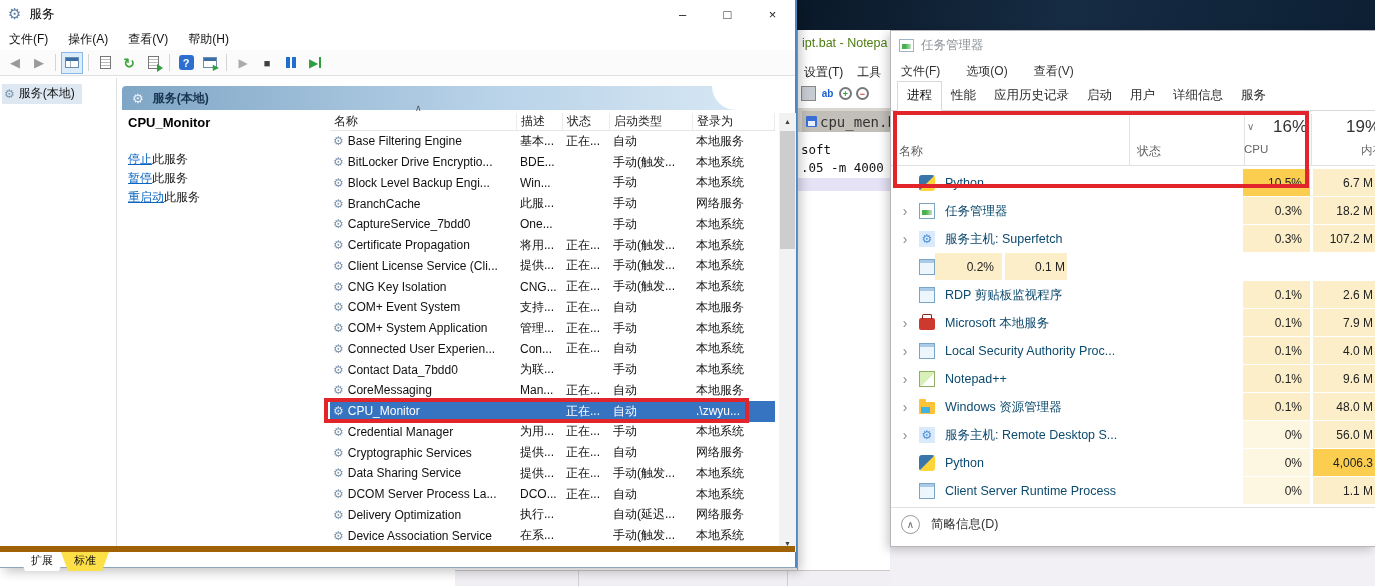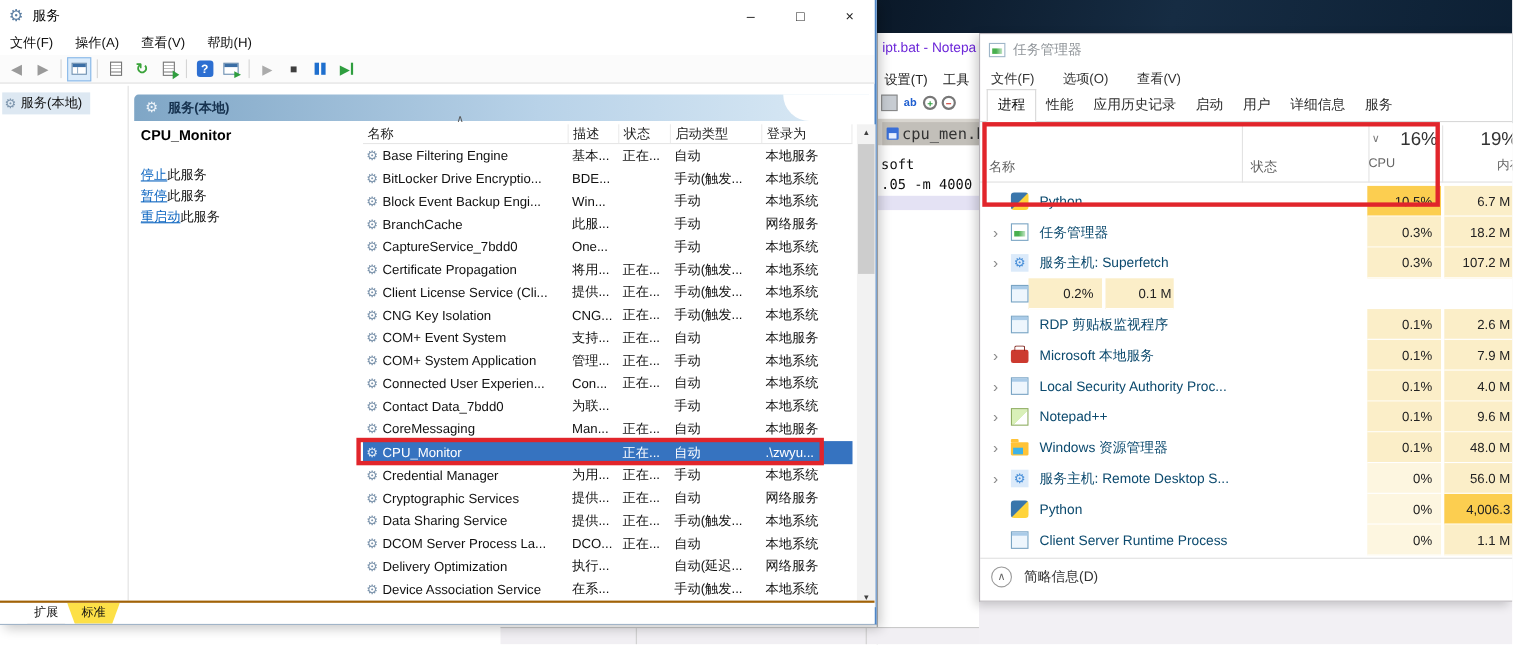--- a/index.html
+++ b/index.html
@@ -8,21 +8,21 @@
   #canvas{position:relative;width:1375px;height:586px;background:#fff;overflow:hidden}
   .abs{position:absolute}
 
   
   #desktop-dark{left:797px;top:0;width:578px;height:112px;
     background:linear-gradient(105deg,#0a1828 0%,#162c43 45%,#0c1f33 100%)}
   #below-tm{left:890px;top:547px;width:485px;height:39px;background:#f2f0f4}
 
   
   #np-win{left:797px;top:30px;width:93px;height:556px;background:#fff;border-left:1px solid #a5a5a5;overflow:hidden}
-  .np-title{position:absolute;top:6px;left:4px;font-size:12.5px;color:#6d28d9;white-space:nowrap}
+  .np-title{position:absolute;top:6px;left:4px;font-size:12.5px;color:#4d7c0f;white-space:nowrap}
   .np-menu{position:absolute;top:34px;left:6px;display:flex;gap:14px;font-size:12px;color:#222;white-space:nowrap}
   .np-toolbar{position:absolute;top:56px;left:3px;display:flex;gap:4px;align-items:center}
   .npi{width:15px;height:15px;display:flex;align-items:center;justify-content:center;font-size:10px}
   .npi-paste{background:#c7ccd2;border:1px solid #888}
   .npi-find{color:#1f5fd0;font-weight:bold}
   .npi-zin,.npi-zout{border:2px solid #777;border-radius:50%;width:13px;height:13px;font-size:9px;font-weight:bold}
   .npi-zin{color:#2f9e3f}.npi-zout{color:#cc3a2f}
   .np-tabbar{position:absolute;top:78px;left:0;right:0;height:24px;background:#d9d6d0;display:flex;align-items:flex-end;gap:2px;padding-left:2px}
   .np-tabicon{width:13px;height:15px;background:#8c2f27;margin-bottom:2px}
   .np-tab{height:21px;background:#c2bfb9;display:flex;align-items:center;gap:3px;padding:0 4px;font-family:"DejaVu Sans Mono",monospace;font-size:14px;color:#333;white-space:nowrap}
@@ -134,21 +134,21 @@
   .sc-desc{width:46px}.sc-status{width:47px}.sc-type{width:83px}.sc-login{width:82px}
   .svc-gear{color:#7d95ad;font-size:12px;flex:none}
   .svc-row.sel{background:#3673c0;color:#fff}
   .svc-row.sel .svc-gear{color:#dce8f4}
 
   .svc-scroll{position:absolute;left:779px;top:113px;width:17px;height:439px;background:#f2f2f2}
   .sb-btn{position:absolute;left:0;width:17px;height:17px;display:flex;align-items:center;justify-content:center;font-size:7px;color:#404040}
   .sb-up{top:0}.sb-down{bottom:0}
   .sb-thumb{position:absolute;left:1px;top:18px;width:15px;height:118px;background:#cdcdcd}
 
-  .svc-tabstrip{position:absolute;left:0;top:546px;width:795px;height:21px;background:#fff;border-top:2px solid #a16207;display:flex;align-items:flex-start;padding-left:18px}
+  .svc-tabstrip{position:absolute;left:0;top:546px;width:795px;height:21px;background:#fff;border-top:6px solid #a16207;display:flex;align-items:flex-start;padding-left:18px}
   .btab{clip-path:polygon(0 0,100% 0,calc(100% - 7px) 100%,7px 100%);padding:1px 13px 3px;font-size:11px;color:#111;background:#fff;filter:drop-shadow(0 1px 1px #999)}
   .btab.second{margin-left:-5px;background:#fde047}
 
   
   .red-box{border:4px solid #e1252b;pointer-events:none}
   #red-box-services{left:324px;top:398px;width:425px;height:25px}
   #red-box-taskmgr{left:893px;top:111px;width:416px;height:77px}
 </style>
 </head>
 <body>
@@ -418,21 +418,21 @@
             <span>BitLocker Drive Encryptio...</span>
           </span>
           <span class="sc sc-desc"><span>BDE...</span></span>
           <span class="sc sc-status"><span></span></span>
           <span class="sc sc-type"><span>手动(触发...</span></span>
           <span class="sc sc-login"><span>本地系统</span></span>
         </div>
         <div class="svc-row">
           <span class="sc sc-name">
             <span class="svc-gear">⚙</span>
-            <span>Block Event Backup Engi...</span>
+            <span>Block Level Backup Engi...</span>
           </span>
           <span class="sc sc-desc"><span>Win...</span></span>
           <span class="sc sc-status"><span></span></span>
           <span class="sc sc-type"><span>手动</span></span>
           <span class="sc sc-login"><span>本地系统</span></span>
         </div>
         <div class="svc-row">
           <span class="sc sc-name">
             <span class="svc-gear">⚙</span>
             <span>BranchCache</span>

